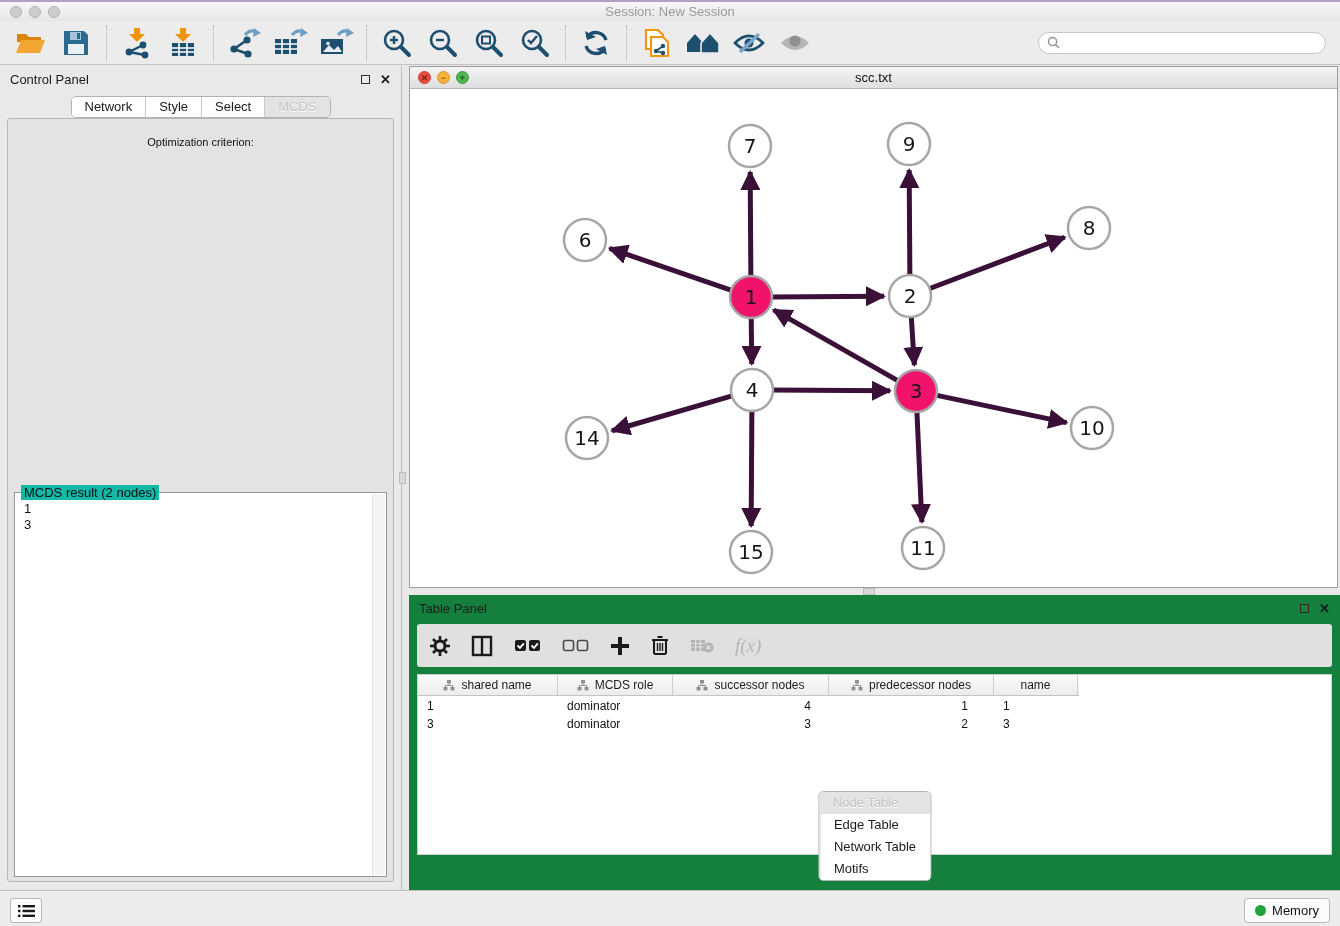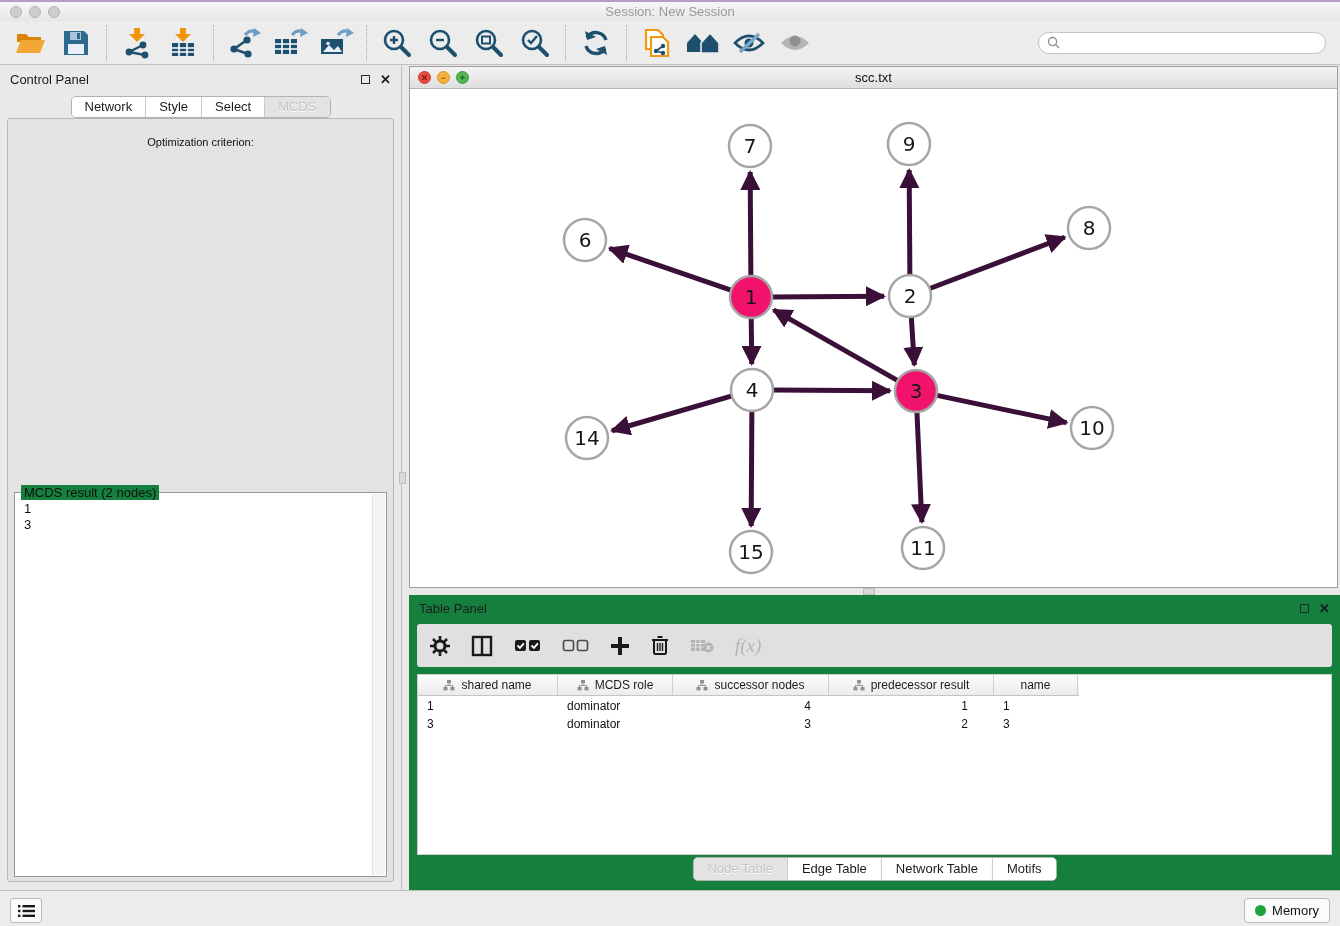--- a/index.html
+++ b/index.html
@@ -61,21 +61,21 @@
   }
   .chevrons { margin-left:auto; display:flex; flex-direction:column; gap:2px; align-items:center; }
   .chev-up { width:0; height:0; border-left:4px solid transparent; border-right:4px solid transparent; border-bottom:5px solid #333; }
   .chev-dn { width:0; height:0; border-left:4px solid transparent; border-right:4px solid transparent; border-top:5px solid #333; }
   .btn-row { display:flex; justify-content:center; gap:14px; margin-top:11px; }
   .mac-btn {
     background:linear-gradient(#ffffff,#efefef); border:1px solid #a9a9a9; border-radius:5px;
     font-size:13px; color:#111; padding:2px 15px 3px; font-family:inherit;
   }
   .result-box { position:absolute; left:6px; right:6px; top:373px; bottom:4px; border:1px solid #979797; background:#fff; }
-  .result-legend { position:absolute; top:-8px; left:6px; background:#15803d; padding:0 3px; font-size:13px; color:#101010; }
+  .result-legend { position:absolute; top:-8px; left:6px; background:#14b8a6; padding:0 3px; font-size:13px; color:#101010; }
   .result-lines { padding:8px 9px 0; font-size:13px; color:#111; line-height:16px; }
   .result-scroll { position:absolute; top:1px; bottom:1px; right:1px; width:12px; background:#f4f4f4; border-left:1px solid #e2e2e2; }
 
   
   .vsplit-handle { position:absolute; left:399px; top:472px; width:7px; height:12px; background:#d9d9d9; border:1px solid #bdbdbd; box-sizing:border-box; }
   .hsplit-handle { position:absolute; left:863px; top:588px; width:12px; height:7px; background:#d9d9d9; border:1px solid #bdbdbd; box-sizing:border-box; }
 
   
   .network-window {
     position:absolute; left:409px; top:66px; width:929px; height:522px;
@@ -106,21 +106,21 @@
   .tp-table {
     position:absolute; top:79px; left:8px; right:8px; bottom:35px;
     background:#fff; border:1px solid #cfcfcf; box-sizing:border-box; overflow:hidden;
   }
   .thead { display:flex; height:20px; background:linear-gradient(#fcfcfc,#ececec); border-bottom:1px solid #c4c4c4; width:661px; }
   .th { display:flex; align-items:center; justify-content:center; gap:6px; border-right:1px solid #cfcfcf; font-size:12px; color:#1c1c1c; box-sizing:border-box; }
   .trow { display:flex; height:16px; align-items:center; font-size:12px; color:#111; margin-top:2px; }
   .td { box-sizing:border-box; overflow:hidden; white-space:nowrap; }
   .ta-l { text-align:left; padding-left:9px; }
   .ta-r { text-align:right; padding-right:18px; }
-  .tp-tabs { position:absolute; bottom:9px; left:50%; transform:translateX(-50%); }
+  .tp-tabs { position:absolute; bottom:9px; left:50%; transform:translateX(-50%);flex-direction:column; }
   .tp-tabs .seg { padding:3px 14px 4px; }
 
   
   .status-bar { position:absolute; left:0; bottom:0; right:0; height:36px; background:#ececec; border-top:1px solid #bdbdbd; box-sizing:border-box; }
   .list-btn {
     position:absolute; left:10px; top:7px; width:30px; height:23px; background:#fbfbfb;
     border:1px solid #b9b9b9; border-radius:3px; display:flex; align-items:center; justify-content:center;
   }
   .memory-btn {
     position:absolute; right:10px; top:7px; height:23px; background:#fbfbfb; border:1px solid #b9b9b9;
@@ -489,21 +489,21 @@
           </svg>
         <span>successor nodes</span>
       </div>
       <div class="th" style="width:165px">
         <svg width="12" height="11" viewBox="0 0 12 11">
             <rect x="4" y="0" width="4" height="3.4" fill="#8f8f8f"></rect>
             <rect x="0.5" y="7" width="4" height="3.4" fill="#8f8f8f"></rect>
             <rect x="7.5" y="7" width="4" height="3.4" fill="#8f8f8f"></rect>
             <path d="M6 3.4 v2 M2.5 7 v-1.6 h7 V7" stroke="#8f8f8f" stroke-width="1" fill="none"></path>
           </svg>
-        <span>predecessor result</span>
+        <span>predecessor nodes</span>
       </div>
       <div class="th" style="width:84px; border-right:1px solid #cfcfcf;">
         <span>name</span>
       </div>
     </div>
     <div class="trow">
       <div class="td ta-l" style="width:140px">1</div>
       <div class="td ta-l" style="width:115px">dominator</div>
       <div class="td ta-r" style="width:156px">4</div>
       <div class="td ta-r" style="width:165px; padding-right:26px;">1</div>

